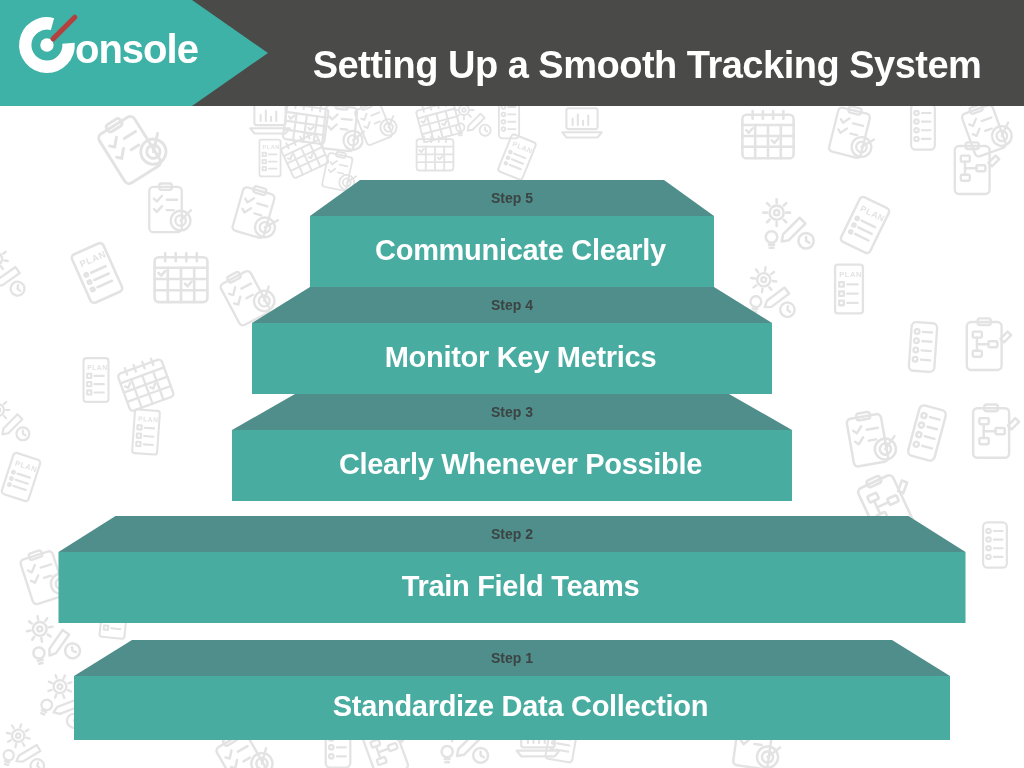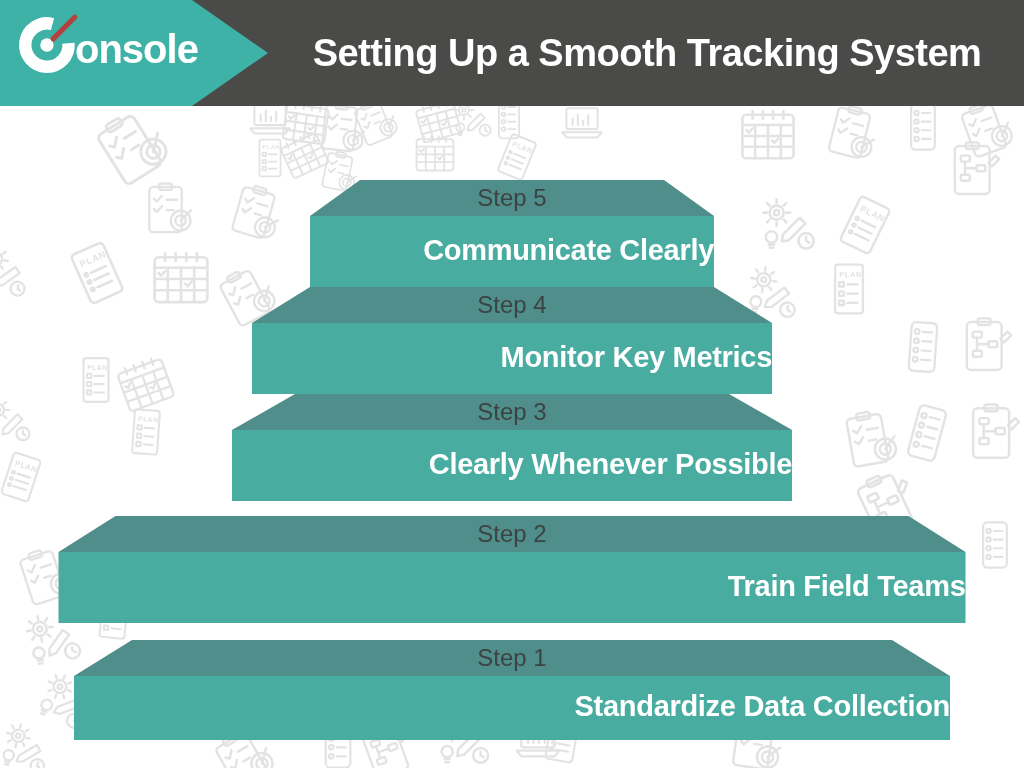--- a/index.html
+++ b/index.html
@@ -13,21 +13,21 @@
 
   
   .bg-layer{position:absolute;inset:0;z-index:1;color:var(--icon-gray,#e3e3e3);}
   .bg-icon{position:absolute;overflow:visible;}
   .bg-icon use{stroke:currentColor;}
   .sym-defs{position:absolute;width:0;height:0;}
 
   
   .header{position:absolute;top:0;left:0;width:1024px;height:106px;
     background:var(--bar-gray,#4a4a48);z-index:3;}
-  .header-title-wrap{position:absolute;left:270px;right:0;top:0;height:100%;
+  .header-title-wrap{position:absolute;left:270px;right:0;top:12px;height:100%;
     display:flex;align-items:center;justify-content:center;}
   .page-title{margin:0;font-size:38px;font-weight:bold;letter-spacing:-0.5px;
     color:#ffffff;white-space:nowrap;}
   .ribbon{position:absolute;left:0;top:0;width:268px;height:134px;
     background:var(--ribbon-teal,#3eb2a7);
     clip-path:polygon(0 0,192px 0,268px 53px,192px 106px,0 106px);}
   .logo{position:absolute;left:16px;top:10px;display:flex;align-items:flex-end;}
   .logo-mark{width:66px;height:66px;flex:0 0 auto;}
   .logo-text{font-size:40px;font-weight:bold;color:#ffffff;letter-spacing:-1px;
     line-height:1;margin-left:-7px;padding-bottom:7px;}
@@ -37,23 +37,23 @@
   .step{position:absolute;left:50%;transform:translateX(-50%);}
   .s5{top:180px;width:404px;--inset:50px;}
   .s4{top:287px;width:520px;border-radius:30px;--inset:58px;}
   .s3{top:394px;width:560px;--inset:63px;}
   .s2{top:516px;width:907px;--inset:57px;}
   .s1{top:640px;width:876px;--inset:58px;}
   .tread{height:36px;background:var(--tread,#4f8e8a);
     clip-path:polygon(var(--inset) 0,calc(100% - var(--inset)) 0,100% 100%,0 100%);
     display:flex;align-items:center;justify-content:center;}
   .face{height:71px;background:var(--face,#49aca1);
-    display:flex;align-items:center;justify-content:flex-end;padding-left:17px;}
+    display:flex;align-items:center;justify-content:center;padding-left:17px;}
   .s1 .face{height:64px;}
-  .step-label{font-size:24px;font-weight:normal;color:var(--step-label,#3c4343);
+  .step-label{font-size:14px;font-weight:bold;color:var(--step-label,#3c4343);
     letter-spacing:0;}
   .step-title{font-size:29px;font-weight:bold;color:var(--step-title,#ffffff);
     padding-bottom:3px;letter-spacing:-0.3px;white-space:nowrap;}
 </style>
 </head>
 <body>
 
 <div class="canvas">
 
   <svg class="sym-defs" aria-hidden="true">

